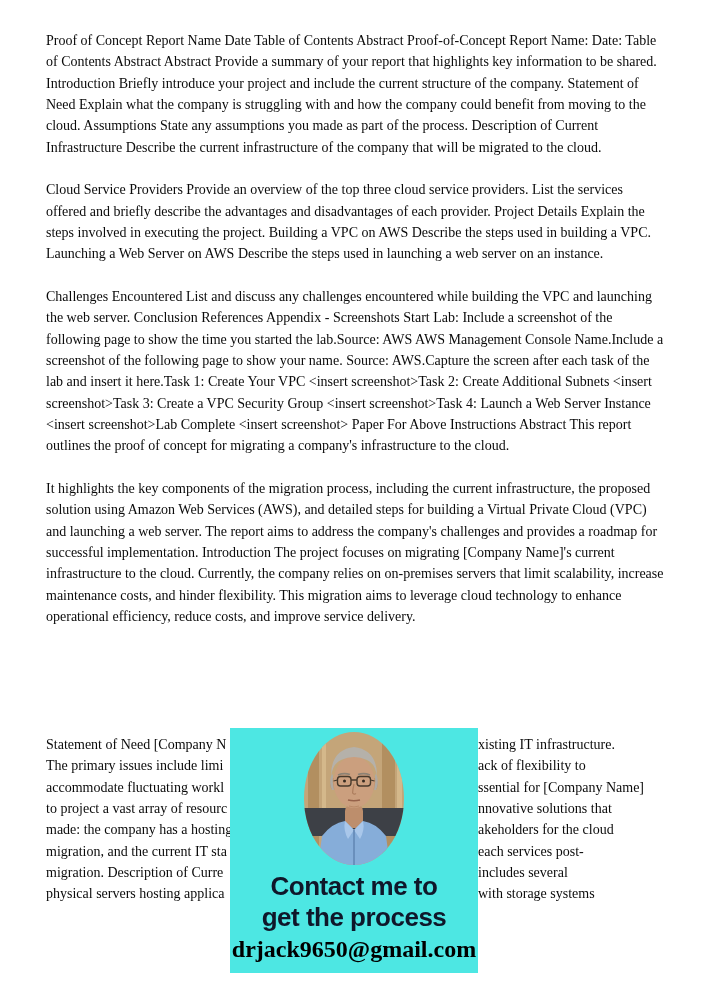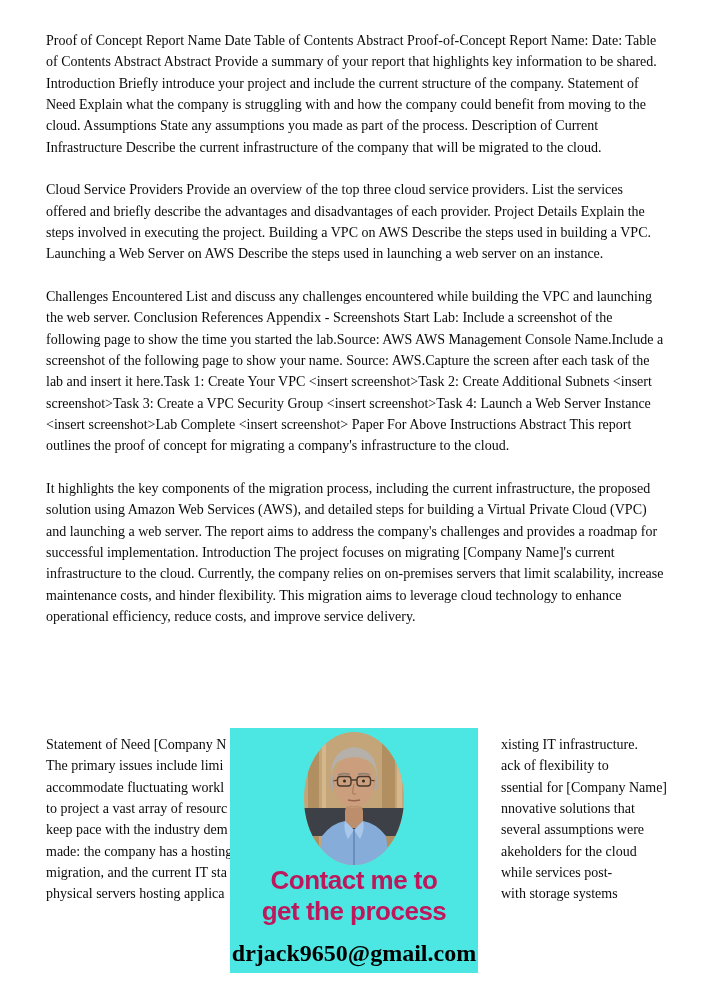--- a/index.html
+++ b/index.html
@@ -43,21 +43,20 @@
   }
   .obs-line {
     position: relative;
     height: 21.33px;
     white-space: nowrap;
   }
   .obs-line .frag-right {
     position: absolute;
     left: 432px;
     top: 0;
-    padding-left: 23px;
   }
   
   .overlay {
     position: absolute;
     left: 230px;
     top: 728px;
     width: 248px;
     height: 245px;
     background: #4de7e3;
     z-index: 5;
@@ -66,29 +65,30 @@
     align-items: center;
     text-align: center;
   }
   .portrait {
     margin-top: 4px;
     width: 100px;
     height: 133px;
     flex: 0 0 auto;
   }
   .overlay-heading {
+    margin-top: 6px;
     font-family: "Liberation Sans", sans-serif;
     font-weight: 700;
     font-size: 26px;
     line-height: 31px;
     letter-spacing: -0.5px;
-    color: #be185d;
+    color: #0f172a;
   }
   .overlay-email {
-    margin-top: 13px;
+    margin-top: 3px;
     font-family: "Liberation Serif", serif;
     font-weight: 700;
     font-size: 24px;
     color: #000000;
   }
 </style>
 </head>
 <body>
 
 <div class="page">
@@ -111,30 +111,30 @@
     </div>
     <div class="obs-line">
       <span class="frag-left">accommodate fluctuating workl</span>
       <span class="frag-right">ssential for [Company Name]</span>
     </div>
     <div class="obs-line">
       <span class="frag-left">to project a vast array of resourc</span>
       <span class="frag-right">nnovative solutions that</span>
     </div>
     <div class="obs-line">
-      <span class="frag-left">keep pace with the industry dem</span>
-      <span class="frag-right">several assumptions were</span>
-    </div>
-    <div class="obs-line">
       <span class="frag-left">made: the company has a hosting</span>
       <span class="frag-right">akeholders for the cloud</span>
     </div>
     <div class="obs-line">
       <span class="frag-left">migration, and the current IT sta</span>
-      <span class="frag-right">while services post-</span>
+      <span class="frag-right">each services post-</span>
+    </div>
+    <div class="obs-line">
+      <span class="frag-left">migration. Description of Curre</span>
+      <span class="frag-right">includes several</span>
     </div>
     <div class="obs-line">
       <span class="frag-left">physical servers hosting applica</span>
       <span class="frag-right">with storage systems</span>
     </div>
   </div>
 
   <div class="overlay" style="background-color: rgb(77, 231, 227);">
     <svg class="portrait" viewBox="0 0 100 133" xmlns="http://www.w3.org/2000/svg">
       <defs>

